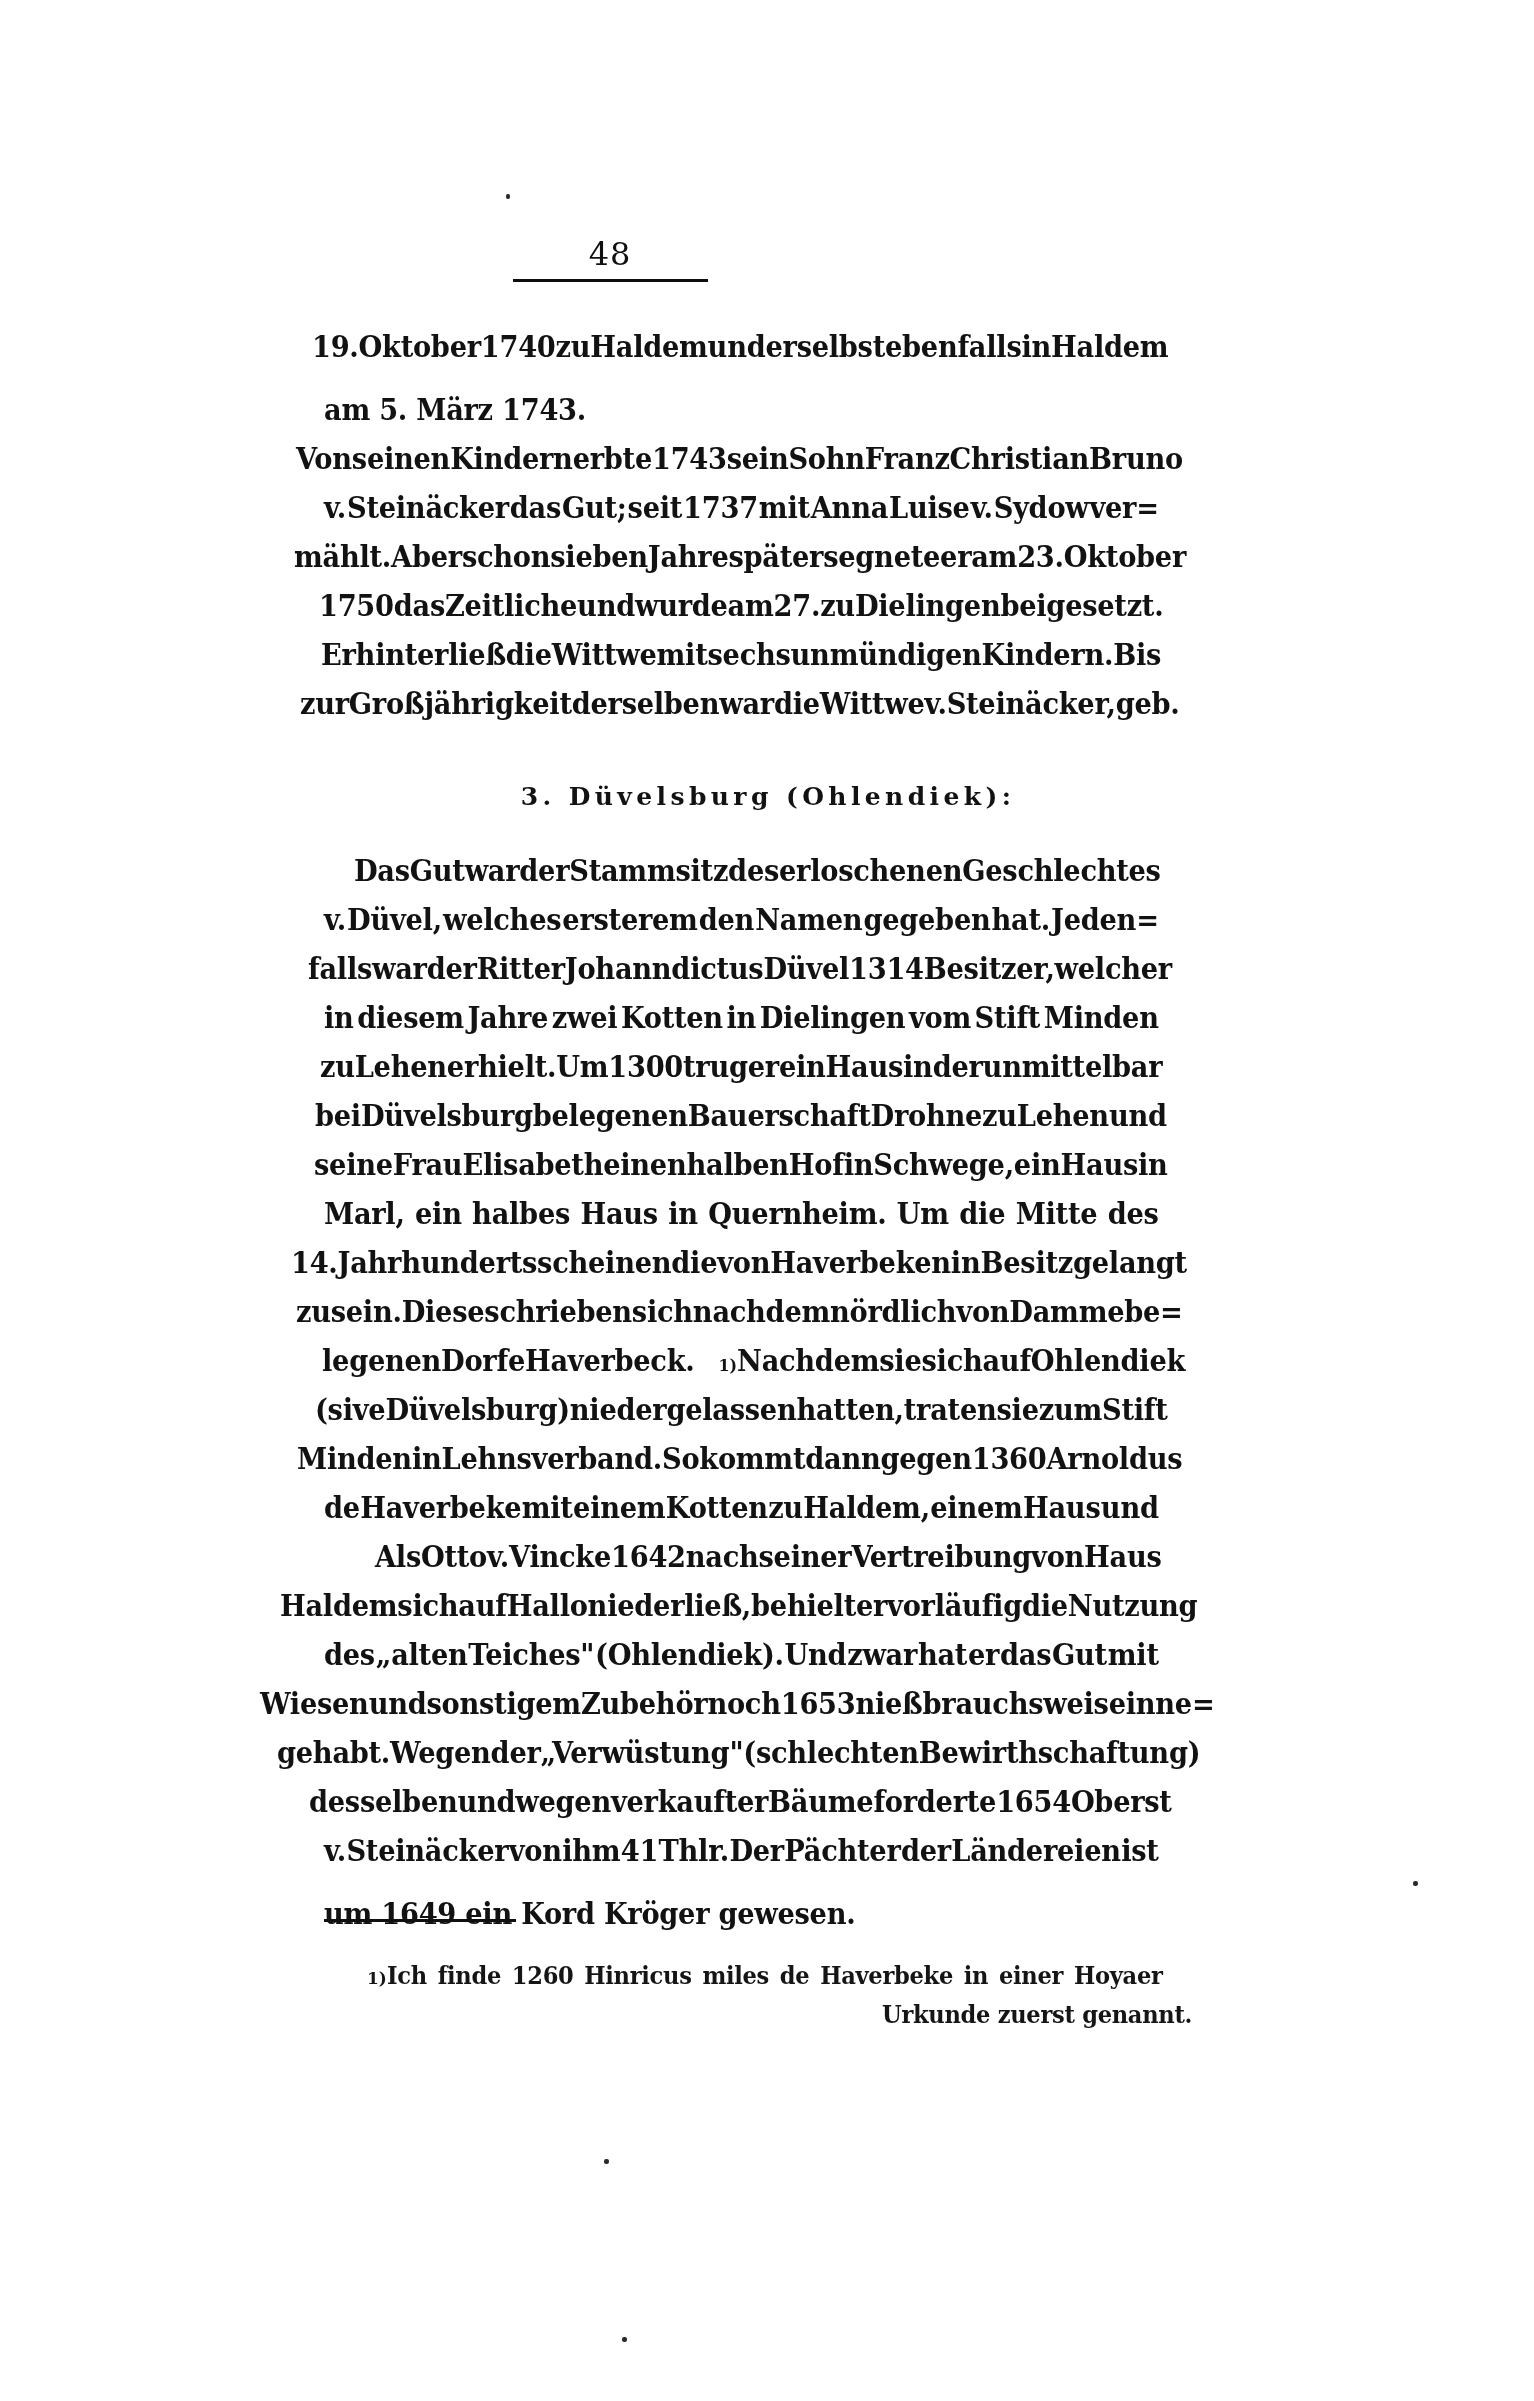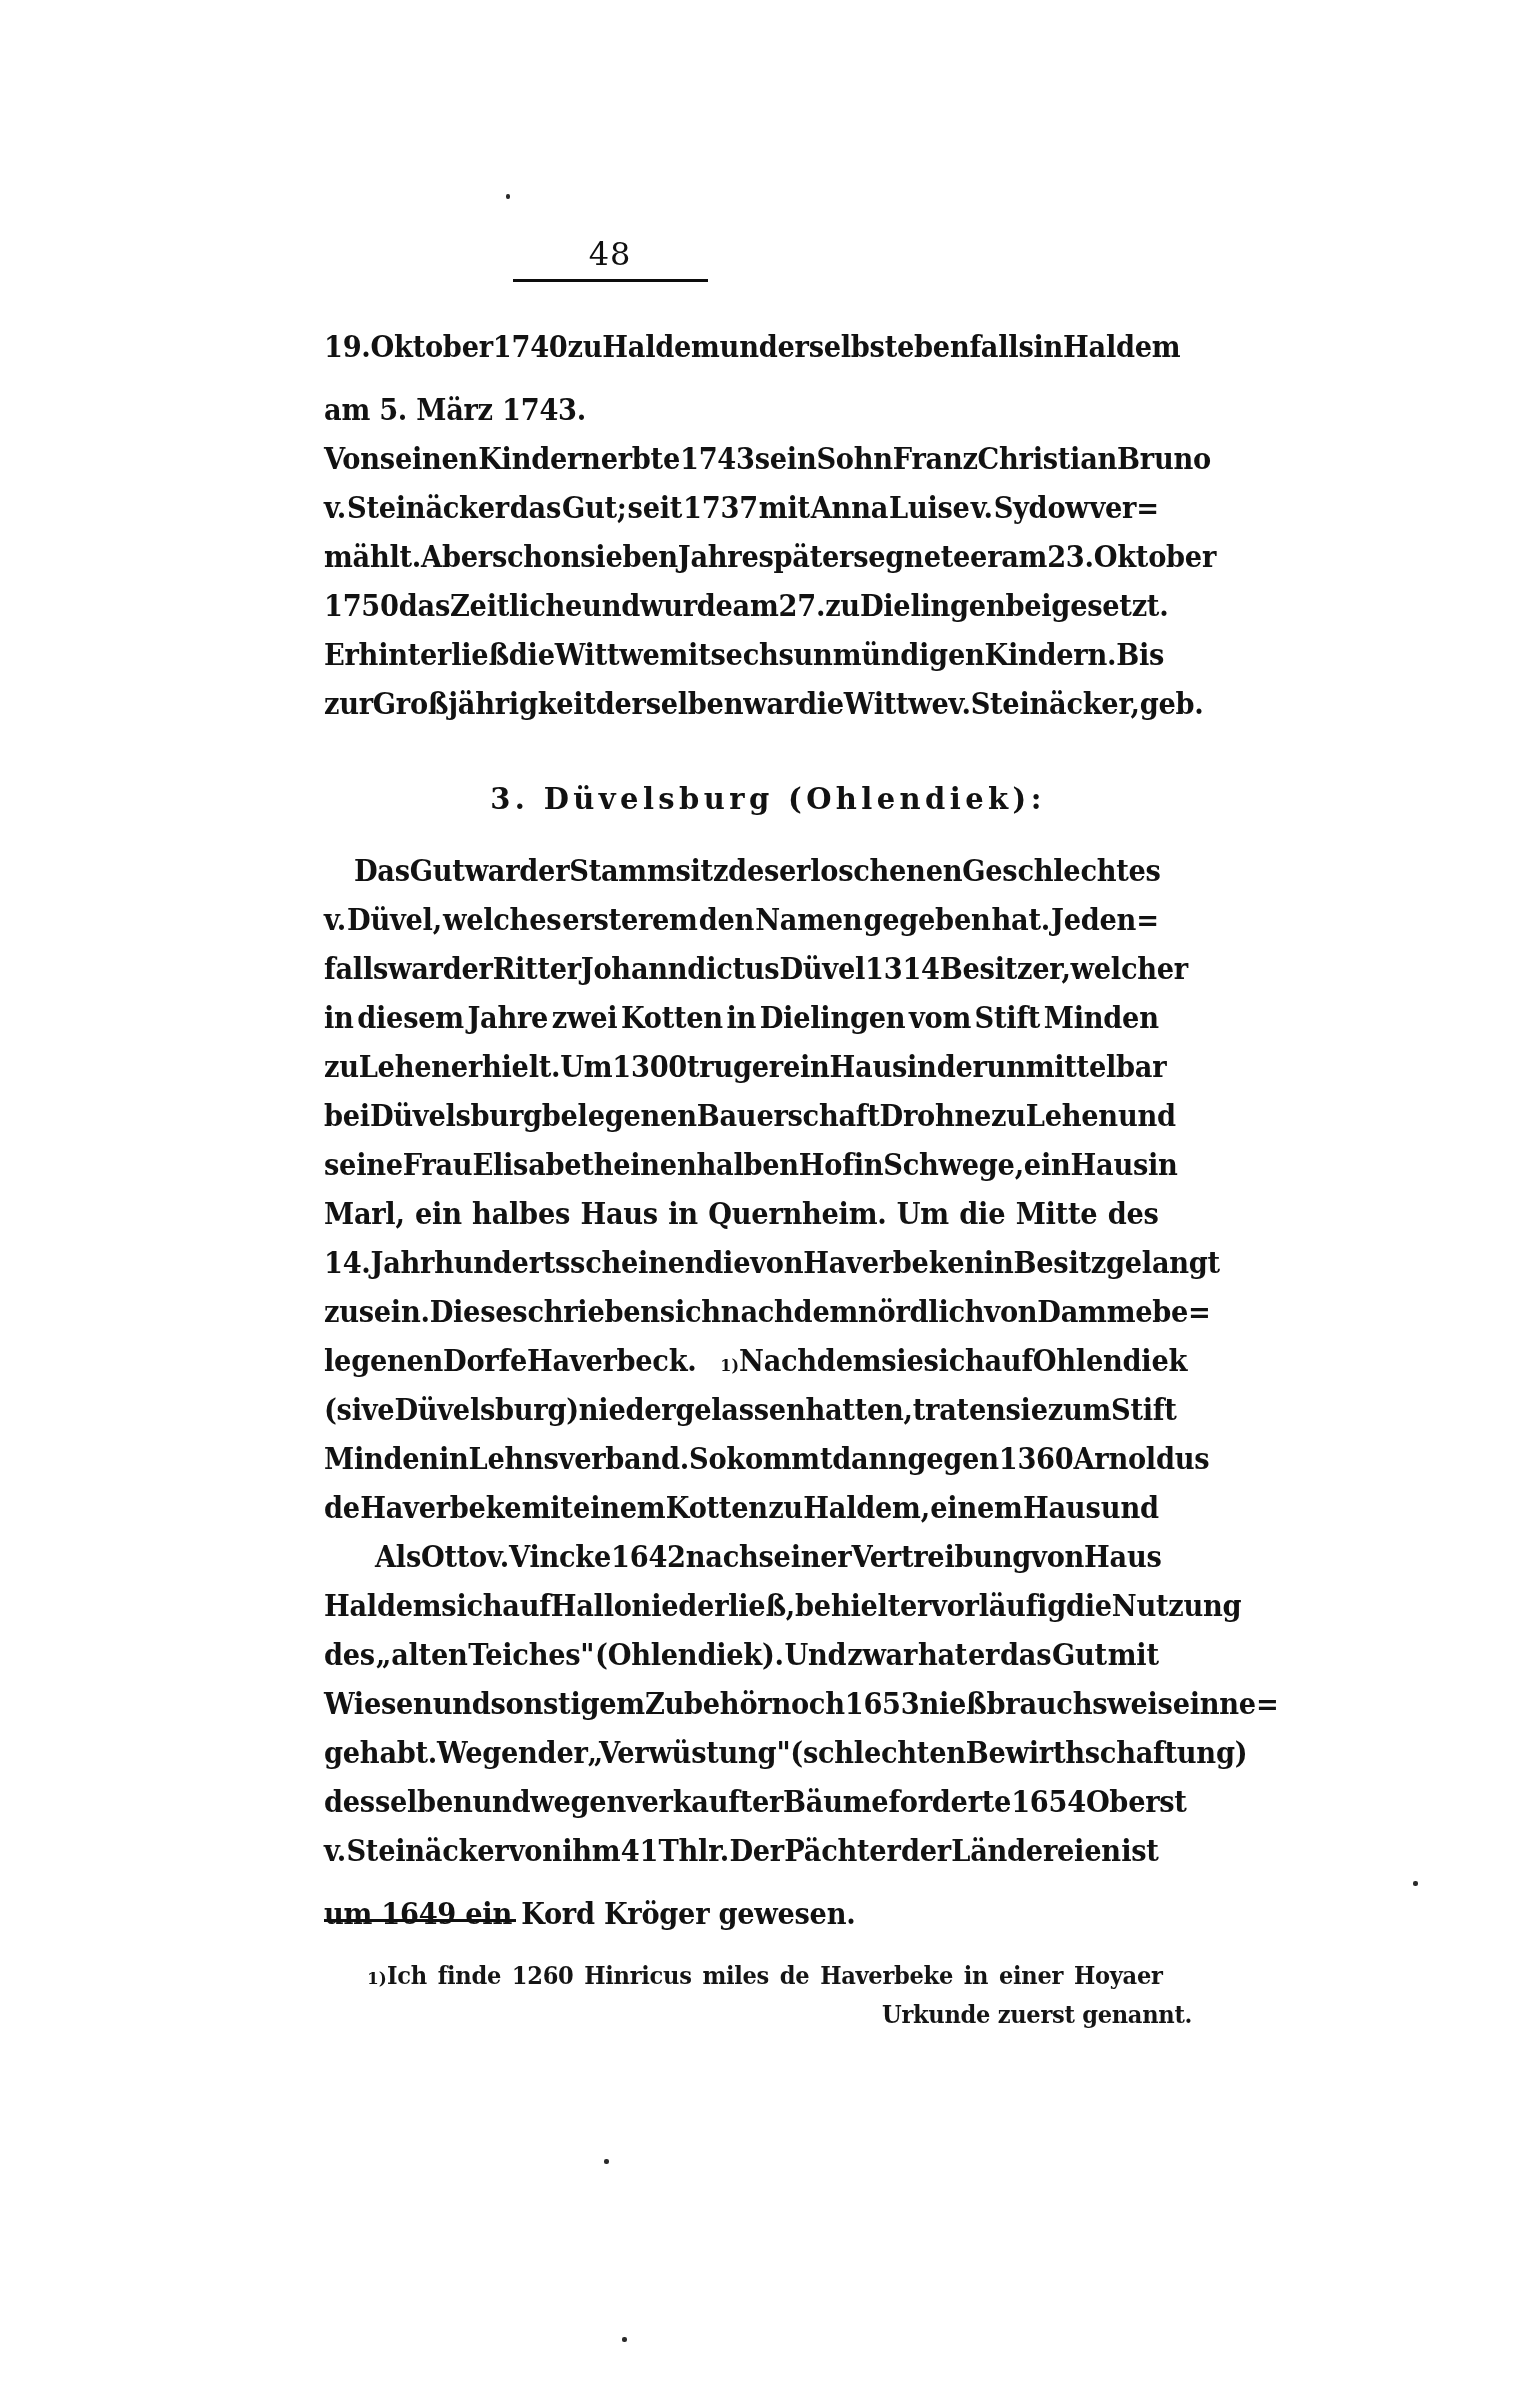--- a/index.html
+++ b/index.html
@@ -62,21 +62,21 @@
     display: flex;
     width: 888px;
     height: 49px;
     align-items: baseline;
     white-space: pre;
     font-size: 29px;
     color: #121212;
   }
   
   .ln.just {
-    justify-content: flex-start;
+    justify-content: center;
   }
   .ln.left {
     justify-content: flex-start;
     margin-top: 14px;
   }
 
   
   .fk {
     font-family: "DejaVu Serif", "Liberation Serif", serif;
     font-weight: 700;
@@ -95,21 +95,21 @@
   .heading-row {
     display: flex;
     justify-content: center;
     width: 888px;
     height: 49px;
     align-items: baseline;
   }
   .heading {
     font-family: "DejaVu Serif", "Liberation Serif", serif;
     font-weight: 700;
-    font-size: 29px;
+    font-size: 25px;
     letter-spacing: 4.4px;
     color: #121212;
     white-space: pre;
   }
 
   .gap-sm { height: 23px; }
   .gap-md { height: 46px; }
 
   
   .footnote-area {

